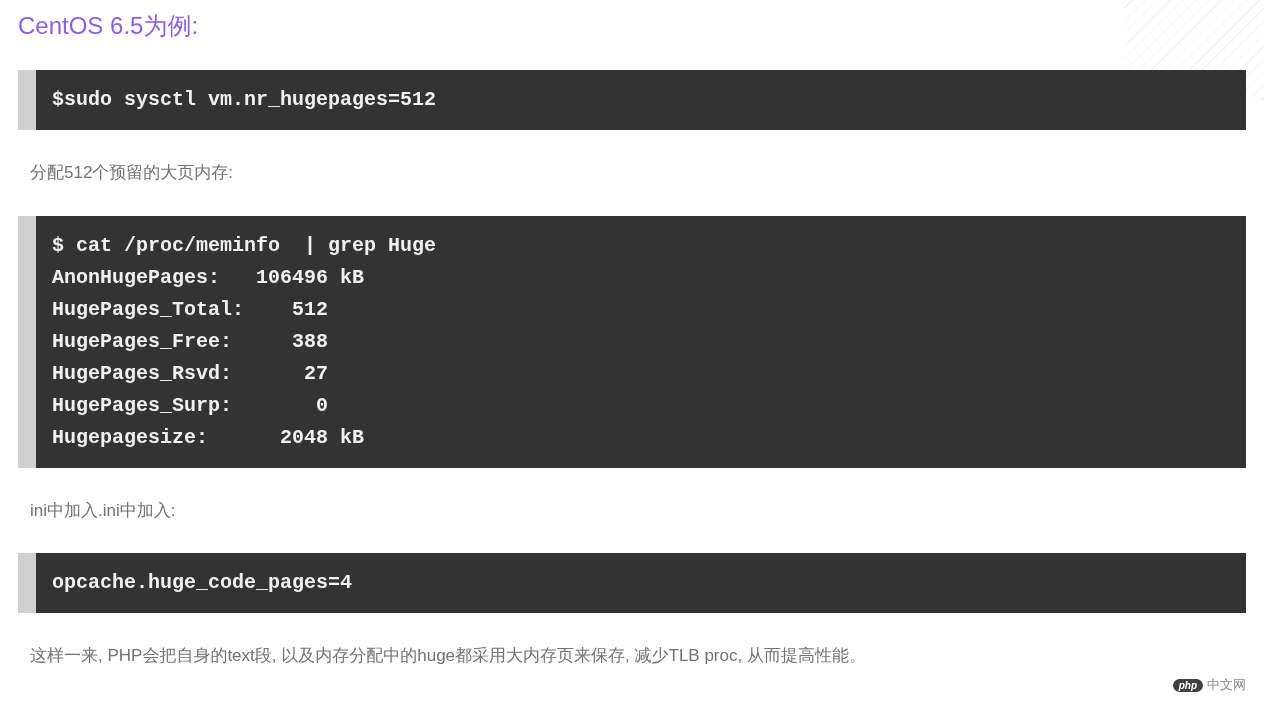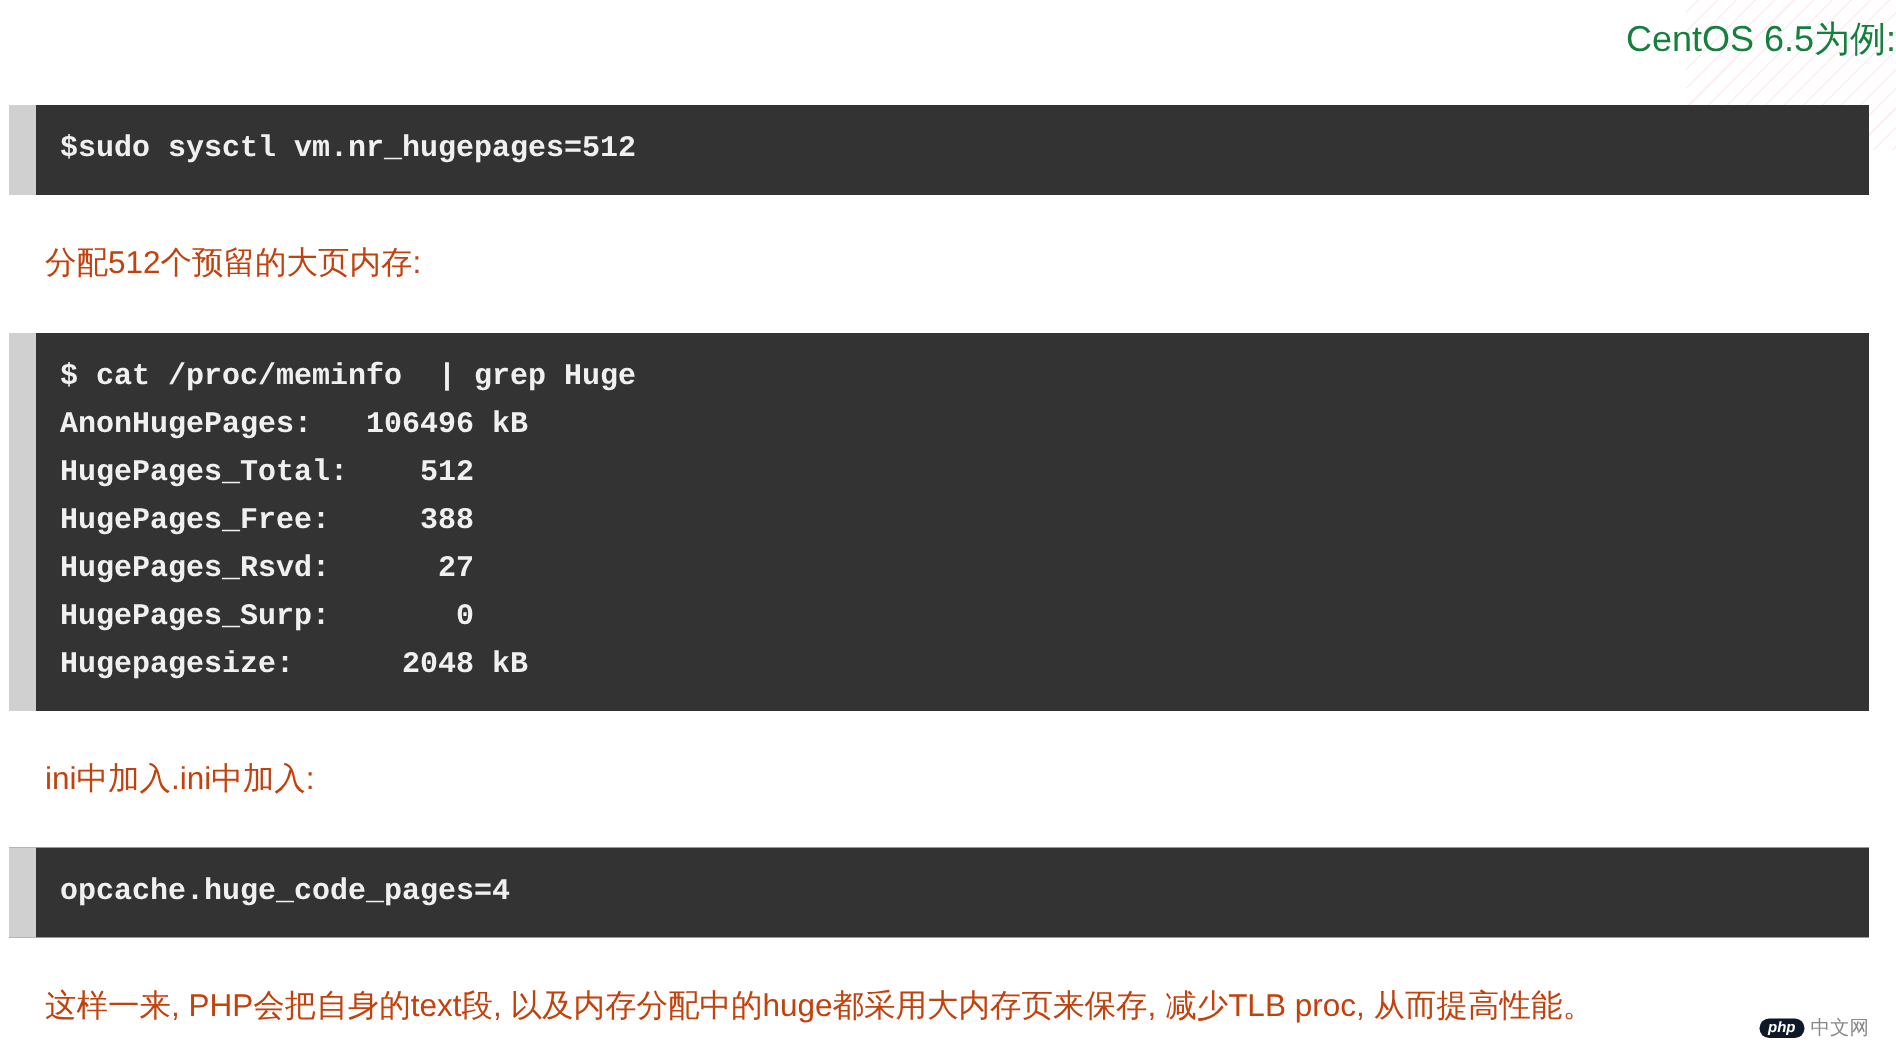--- a/index.html
+++ b/index.html
@@ -12,39 +12,38 @@
       width: 1264px;
       height: 704px;
       background: #ffffff;
       font-family: -apple-system, BlinkMacSystemFont, "Segoe UI", "Microsoft YaHei", sans-serif;
       padding: 0;
       position: relative;
     }
     
     .heading {
       font-size: 24px;
-      color: #15803d;
+      color: #8b5cf6;
       font-weight: 400;
       margin-left: 18px;
       margin-top: 10px;
       margin-bottom: 28px;
-      text-align: right;
     }
     
     .paragraph {
-      font-size: 21px;
-      color: #c2410c;
+      font-size: 17px;
+      color: #737373;
       margin-left: 30px;
       margin-top: 30px;
       margin-bottom: 30px;
       line-height: 1.5;
     }
     
     .code-block {
-      margin-left: 6px;
+      margin-left: 18px;
       margin-right: 18px;
       background: #333333;
       border-left: 18px solid #d0d0d0;
       padding: 14px 16px;
     }
     
     .code-block pre {
       color: #f0f0f0;
       font-family: "Courier New", Consolas, monospace;
       font-size: 20px;
@@ -60,21 +59,21 @@
       font-size: 13px;
       color: #888888;
       display: flex;
       align-items: center;
       gap: 4px;
     }
     
     .watermark-logo {
       display: inline-flex;
       align-items: center;
-      background: #0f172a;
+      background: #404040;
       color: #fff;
       border-radius: 8px;
       padding: 1px 6px;
       font-size: 10px;
       font-weight: bold;
       font-style: italic;
     }
     
     .bg-deco {
       position: absolute;

